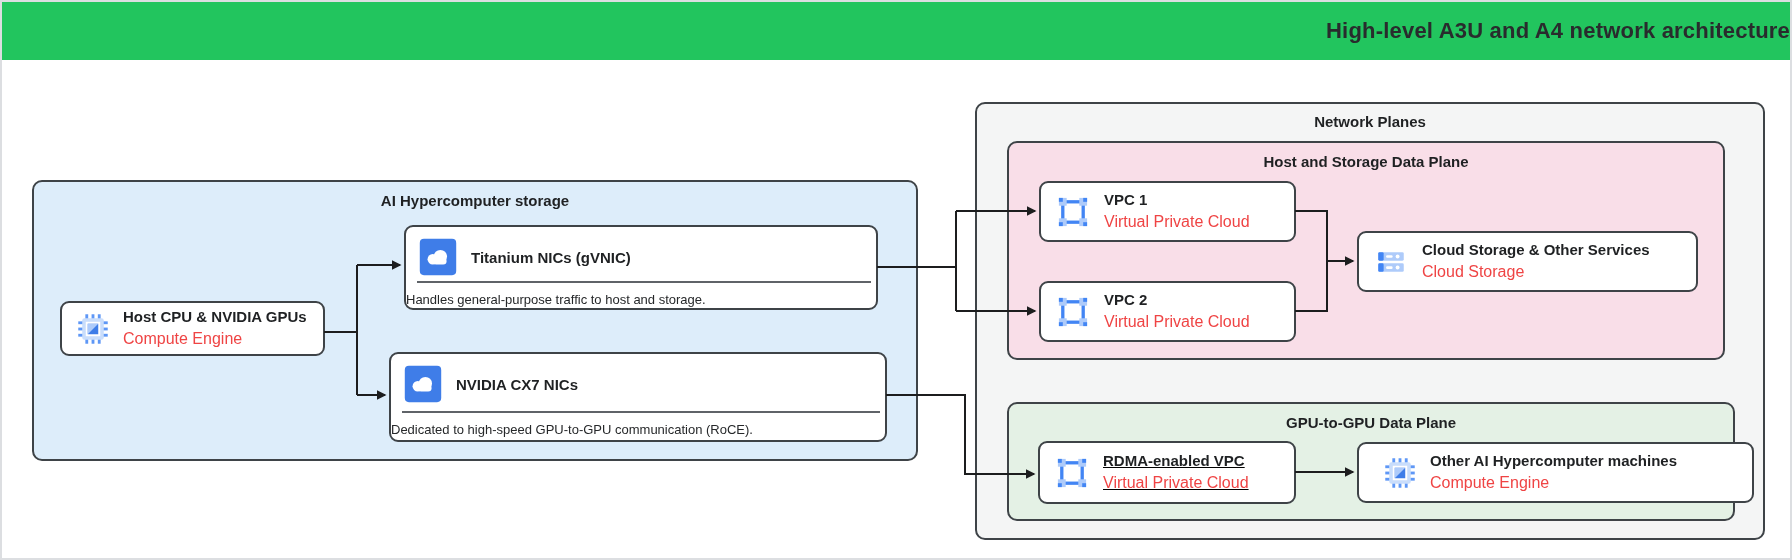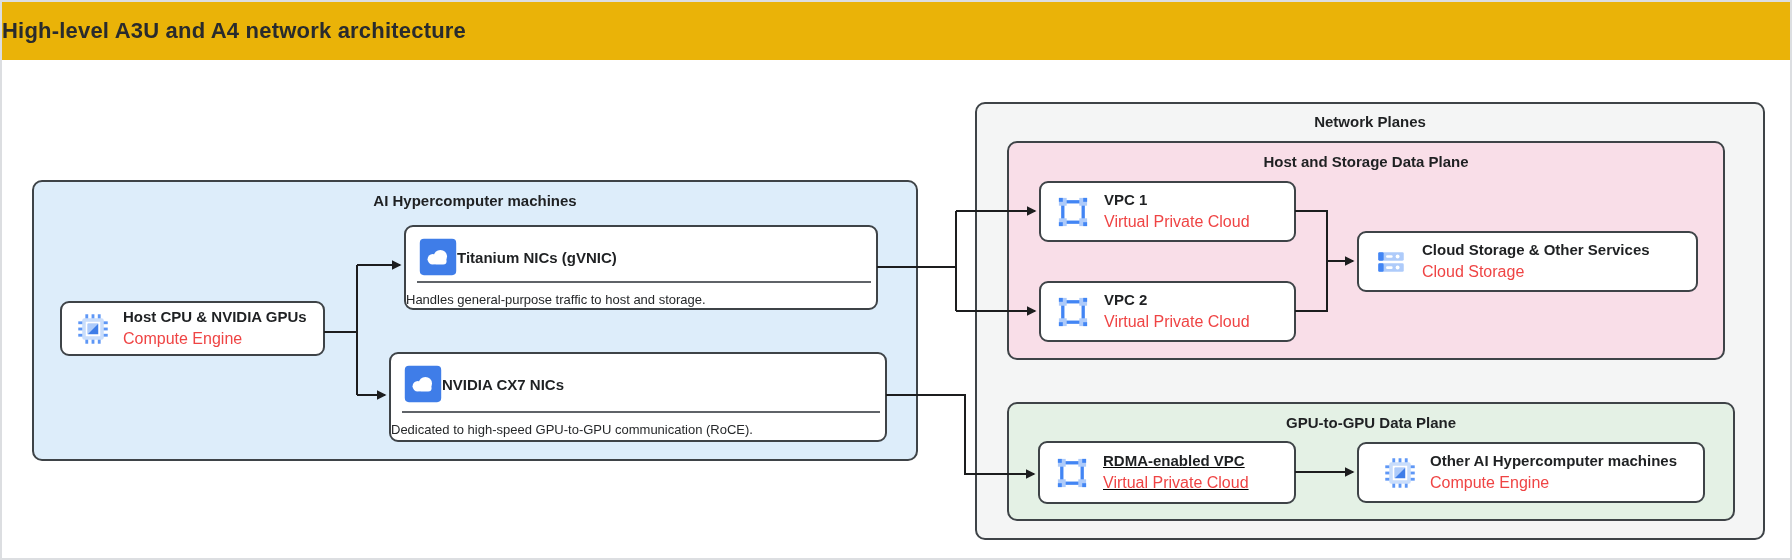--- a/index.html
+++ b/index.html
@@ -3,21 +3,21 @@
 <meta charset="utf-8">
 <style>
   html,body { margin:0; padding:0; background:#ffffff; }
   .canvas {
     position:relative; width:1792px; height:560px; box-sizing:border-box;
     background:#ffffff; border:2px solid #dcdee1; overflow:hidden;
     font-family:"Liberation Sans", sans-serif;
   }
   .header {
     position:absolute; left:0; top:0; width:100%; height:58px;
-    background:#eab308; display:flex; align-items:center; justify-content:flex-start;
+    background:#22c55e; display:flex; align-items:center; justify-content:flex-end;
   }
   .header-title { font-size:22px; font-weight:bold; color:#292b2d; letter-spacing:.2px; }
 
   .group { position:absolute; box-sizing:border-box; border:2px solid #3e4347; border-radius:10px; z-index:1; }
   .group-label { position:absolute; top:10px; left:0; right:0; text-align:center;
                  font-size:15px; font-weight:bold; color:#1f2123; }
   #group-ai   { left:30px;   top:178px; width:886px; height:281px; background:#ddedfa; }
   #group-np   { left:973px;  top:100px; width:790px; height:438px; background:#f4f5f5; }
   #group-np .group-label { top:9px; }
   #group-hs   { left:1005px; top:139px; width:718px; height:219px; background:#f9dee8; z-index:2; }
@@ -31,45 +31,45 @@
   .txt { display:flex; flex-direction:column; justify-content:flex-start; line-height:1.2; }
   .title    { font-size:15px; font-weight:bold; color:#1f2123; white-space:nowrap; }
   .subtitle { font-size:16px; color:#ef4444; margin-top:3px; white-space:nowrap; }
   .icon { flex:none; display:inline-flex; }
 
   #node-host    { left:58px;   top:299px; width:265px; height:55px; }
   #node-vpc1    { left:1037px; top:179px; width:257px; height:61px; }
   #node-vpc2    { left:1037px; top:279px; width:257px; height:61px; }
   #node-storage { left:1355px; top:229px; width:341px; height:61px; }
   #node-rdma    { left:1036px; top:439px; width:258px; height:63px;text-decoration:underline; }
-  #node-other   { left:1355px; top:440px; width:348px; height:61px;padding-left:24px; }
+  #node-other   { left:1355px; top:440px; width:397px; height:61px;padding-left:24px; }
 
   .nicnode {
     position:absolute; box-sizing:border-box; background:#fff;
     border:2px solid #3e4347; border-radius:9px; z-index:3;
   }
   #node-titanium { left:402px; top:223px; width:474px; height:85px; }
   #node-cx7      { left:387px; top:350px; width:498px; height:90px; }
-  .nic-top { display:flex; align-items:center; padding:9px 14px 0 13px; height:42px; }
+  .nic-top { display:flex; align-items:center; gap:14px; padding:9px 14px 0 13px; height:42px; }
   .nic-divider { border-top:2px solid #5f6368; margin:3px 5px 0 11px; }
   .nic-desc { text-align:left; font-size:13px; color:#26282a; margin-top:9px; }
 
   .connectors { position:absolute; left:0; top:0; z-index:5; pointer-events:none; }
 </style>
 </head>
 <body>
 
 <div class="canvas">
 
   <div class="header">
     <div class="header-title">High-level A3U and A4 network architecture</div>
   </div>
 
   <div class="group" id="group-ai">
-    <div class="group-label">AI Hypercomputer machines</div>
+    <div class="group-label">AI Hypercomputer storage</div>
   </div>
   <div class="group" id="group-np">
     <div class="group-label">Network Planes</div>
   </div>
   <div class="group" id="group-hs">
     <div class="group-label">Host and Storage Data Plane</div>
   </div>
   <div class="group" id="group-gpu">
     <div class="group-label">GPU-to-GPU Data Plane</div>
   </div>

